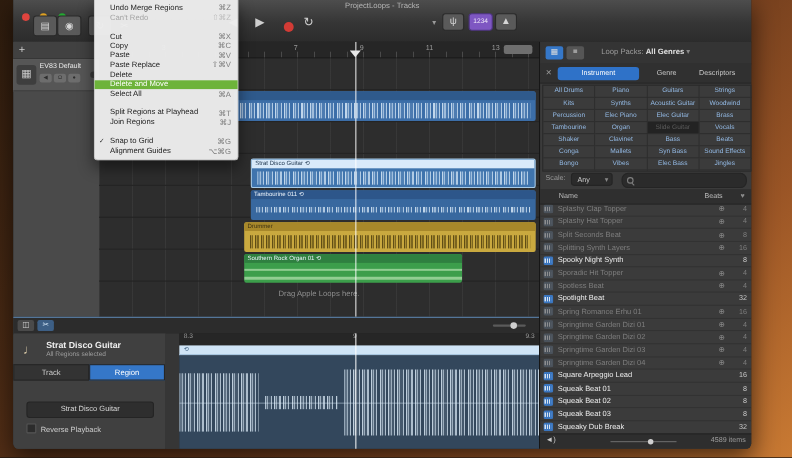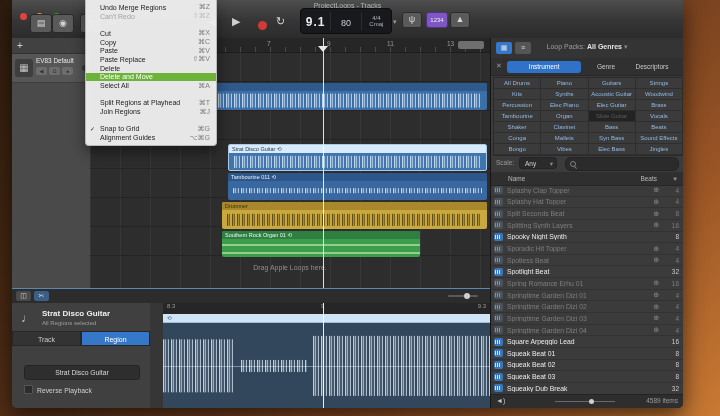--- a/index.html
+++ b/index.html
@@ -154,28 +154,20 @@
       <div id="win-title">ProjectLoops - Tracks</div>
       <div class="tbtn" style="left:18px;top:14px;width:20px;"><span>▤</span></div>
       <div class="tbtn" style="left:40px;top:14px;width:20px;"><span>◉</span></div>
       <div class="tbtn" style="left:68px;top:14px;width:20px;"><span>↻</span></div>
       <div class="tbtn dark" style="left:90px;top:14px;width:20px;"><span>✂</span></div>
       <div class="tr-ic" style="left:196px;"><span>◀</span></div>
       <div class="tr-ic" style="left:220px;"><span>▶</span></div>
       <div class="abs" style="left:246px;top:16px;"><span class="rec"></span></div>
       <div class="tr-ic" style="left:264px;"><span>↻</span></div>
 
-      <div id="lcd">
-        <div class="seg"><span class="big">9.1</span></div>
-        <div class="seg"><span style="font-size:9px;">80</span></div>
-        <div class="seg">
-          <div class="small">4/4</div>
-          <div class="small">Cmaj</div>
-        </div>
-      </div>
       <div class="tr-ic" style="left:381px;top:15px;font-size:7px;color:#9a9a9a;"><span>▾</span></div>
       <div class="tbtn" style="left:390px;top:12px;width:18px;height:14px;line-height:13px;"><span>ψ</span></div>
       <div id="countin"><span>1234</span></div>
       <div class="tbtn" style="left:438px;top:12px;width:18px;height:14px;line-height:13px;"><span>▲</span></div>
     </div>
 
     <div id="headers">
       <div id="addtrack"><span>+</span></div>
       <div id="trk-rows" class="abs" style="left:0;top:16px;width:78px;">
 

